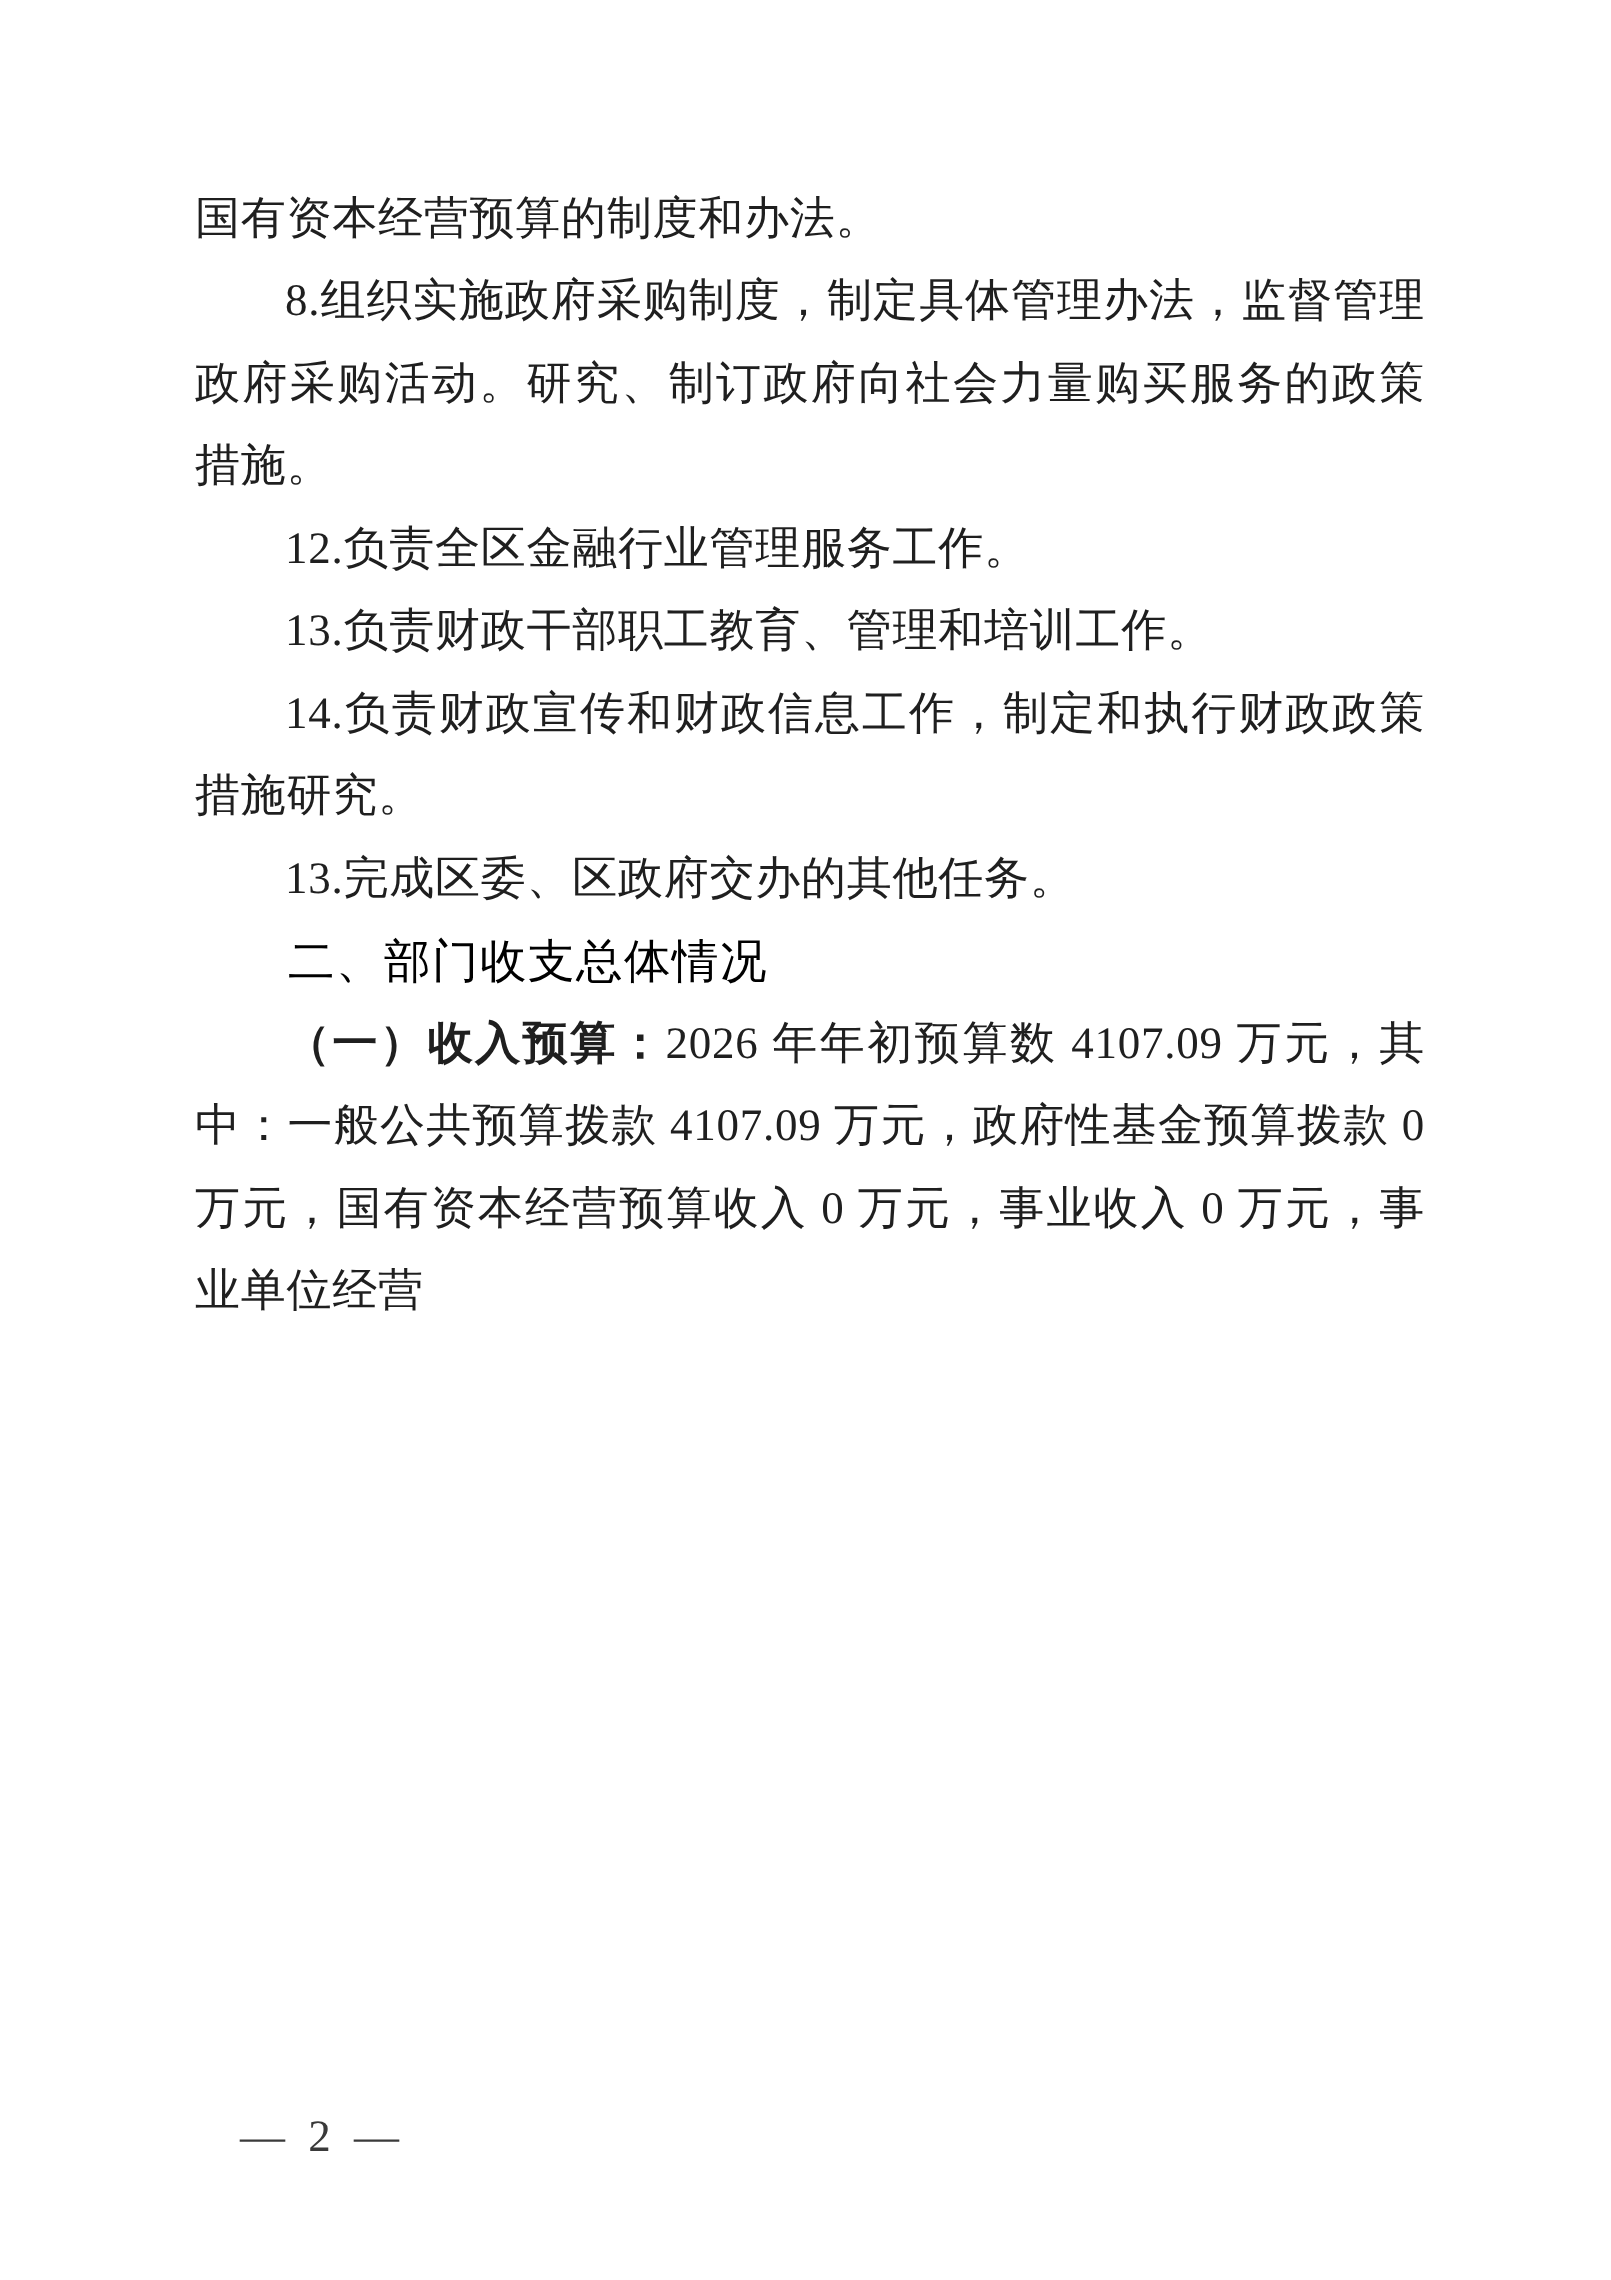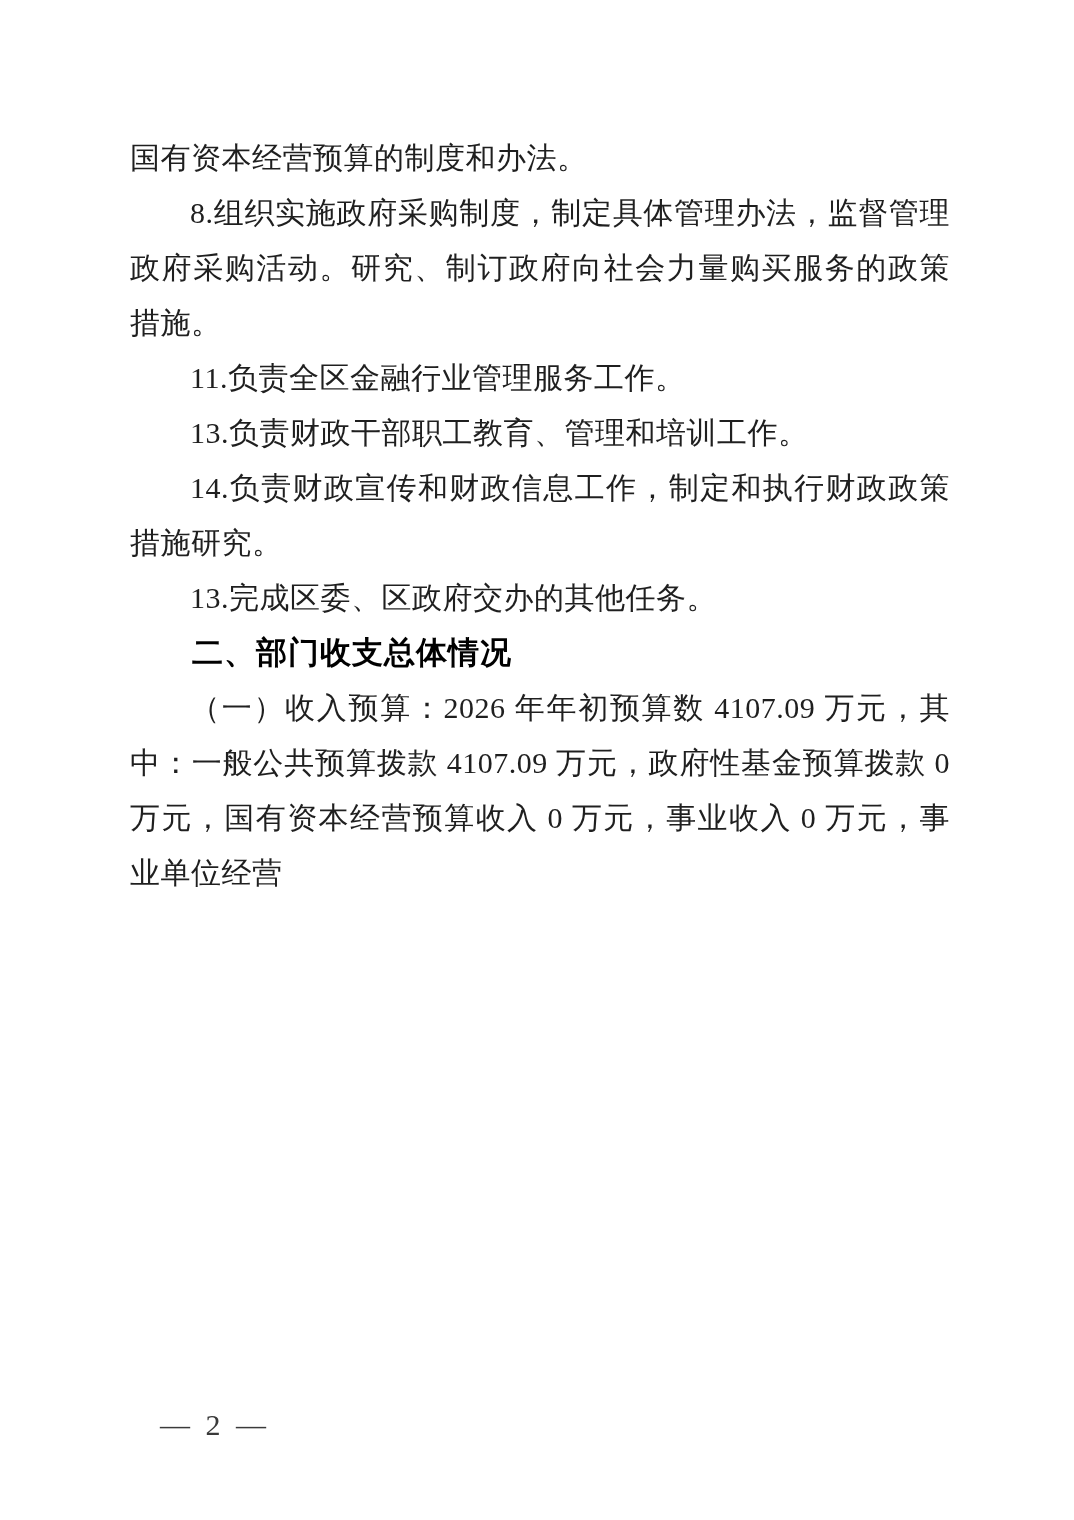--- a/index.html
+++ b/index.html
@@ -12,21 +12,21 @@
     width: 1074px;
     height: 1520px;
     background: #ffffff;
     overflow: hidden;
     font-family: "Liberation Serif", "DejaVu Serif", serif;
     color: #1f1f1f;
   }
   .content {
     position: absolute;
     left: 130px;
-    top: 130px;
+    top: 118px;
     width: 820px;
   }
   .body-para {
     margin: 0;
     font-size: 30px;
     line-height: 55px;
     text-align: justify;
     text-justify: inter-character;
     text-indent: 2em;
     letter-spacing: 0.5px;
@@ -36,27 +36,27 @@
     text-indent: 0;
   }
   .kaiti-sub {
     font-weight: 500;
   }
   .section-heading {
     margin: 0;
     font-family: "Liberation Sans", "DejaVu Sans", sans-serif;
     font-size: 31px;
     line-height: 55px;
-    font-weight: 700;
+    font-weight: 400;
     color: #000000;
     text-indent: 2em;
     letter-spacing: 1px;
   }
   .income-lead {
-    font-weight: 400;
+    font-weight: 700;
   }
   .page-footer {
     position: absolute;
     left: 160px;
     top: 1402px;
     font-size: 30px;
     line-height: 45px;
     color: #3a3a3a;
     letter-spacing: 4px;
   }
@@ -66,21 +66,21 @@
 
 <div class="page">
   <main class="content">
 
     <p class="body-para no-indent">国有资本经营预算的制度和办法。</p>
 
     <p class="body-para">8.组织实施政府采购制度，制定具体管理办法，监督管理政府采购活动。研究、制订政府向社会力量购买服务的政策措施。</p>
 
 
 
-    <p class="body-para">11.负责全区金融行业管理服务工作。</p>
+    <p class="body-para">12.负责全区金融行业管理服务工作。</p>
 
 
     <p class="body-para">13.负责财政干部职工教育、管理和培训工作。</p>
 
     <p class="body-para">14.负责财政宣传和财政信息工作，制定和执行财政政策措施研究。</p>
 
     <p class="body-para">13.完成区委、区政府交办的其他任务。</p>
 
 
 

